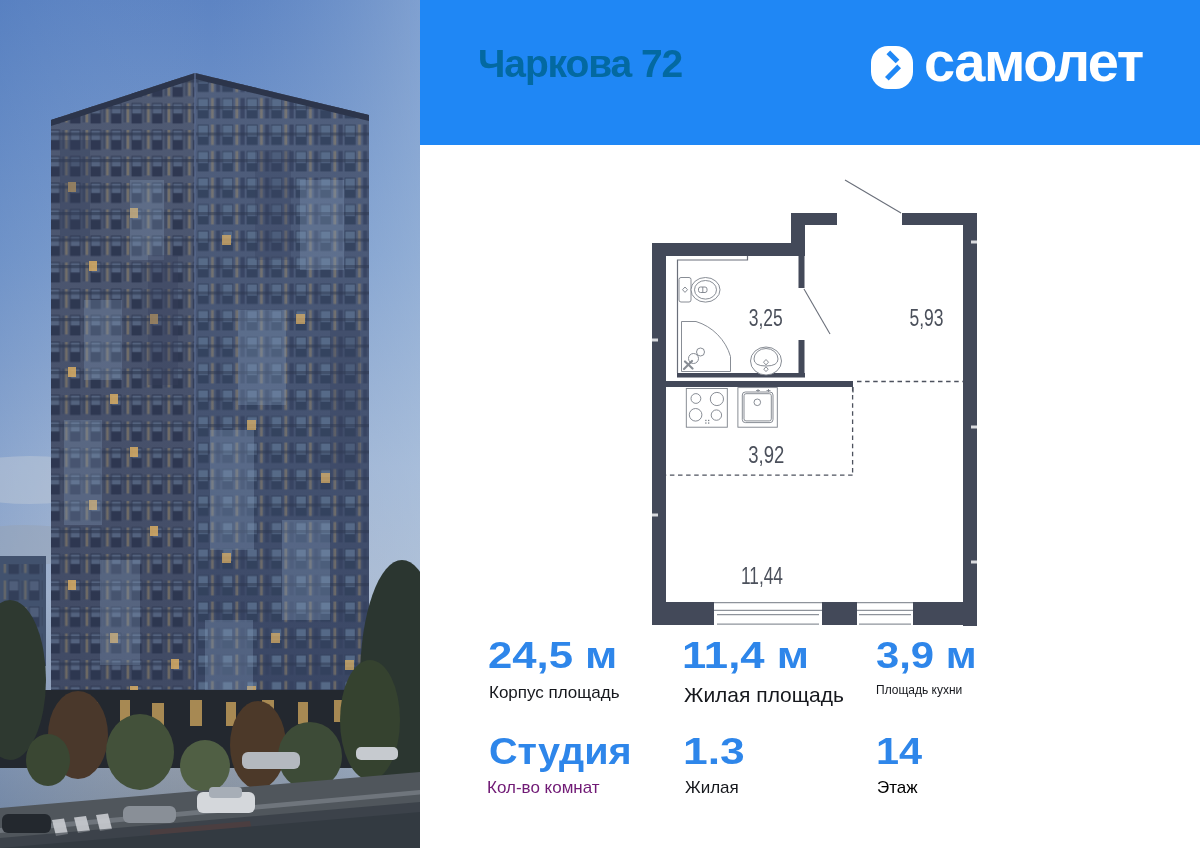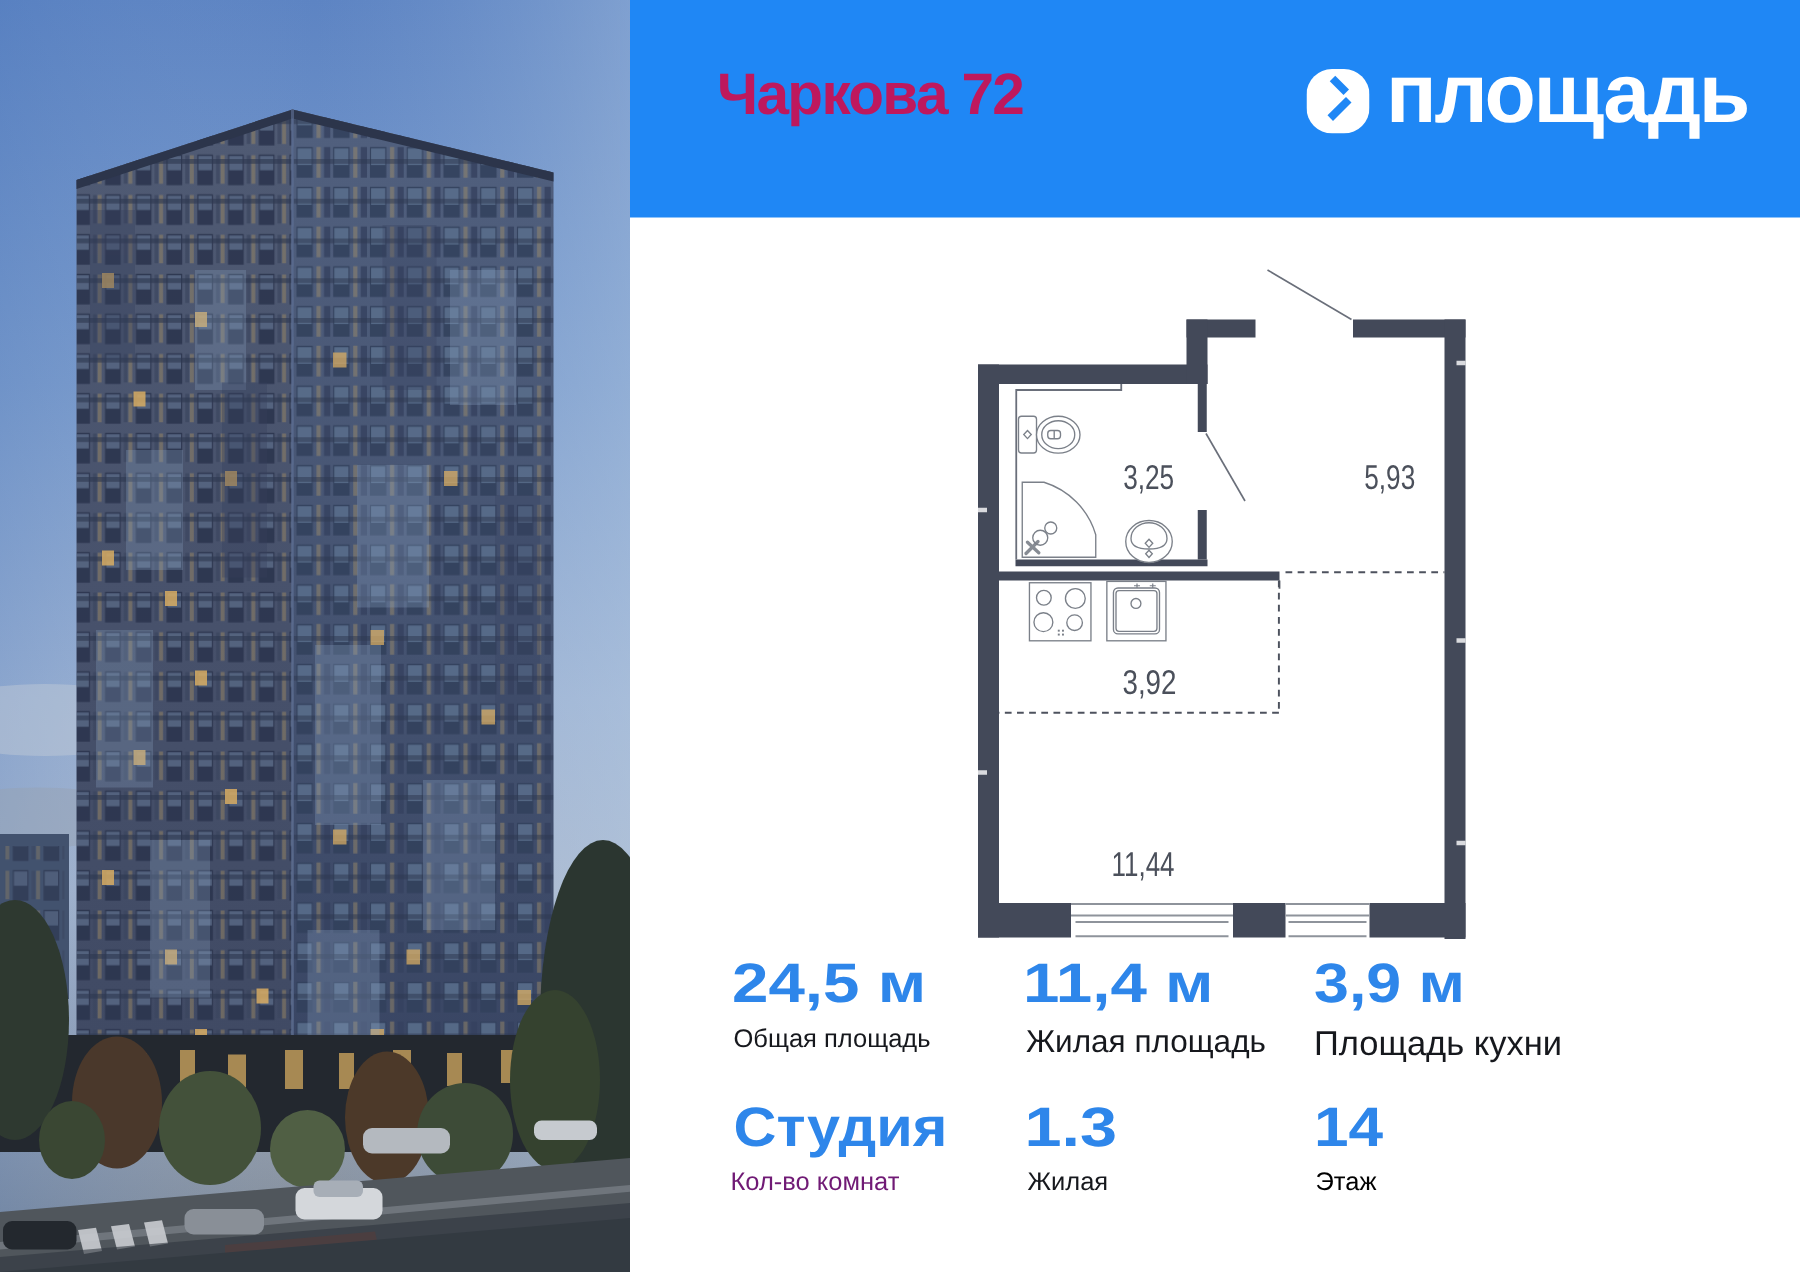--- a/index.html
+++ b/index.html
@@ -190,31 +190,31 @@
   </g>
 
   <polygon points="0,848 420,812 420,848 0,848" fill="#3a4148"></polygon>
   <polygon points="0,838 420,802 420,848 0,848" fill="#2f363d" opacity="0.6"></polygon>
 </svg>
 
 <div class="abs" style="left:420px;top:0;width:780px;height:848px;background:#fff"></div>
 
 <div class="abs" style="left:420px;top:0;width:780px;height:145px;background:#1f87f5"></div>
 
-<div class="abs" style="left:478px;top:44px;color:#be185d;font-size:39px;font-weight:700;letter-spacing:-1.1px;line-height:1">Чаркова 72</div>
+<div class="abs" style="left:478px;top:44px;color:#0369a1;font-size:39px;font-weight:700;letter-spacing:-1.1px;line-height:1">Чаркова 72</div>
 
 <svg class="abs" style="left:871px;top:46px" width="42" height="43" viewBox="0 0 42 43">
   <rect x="0" y="0" width="42" height="43" rx="17" fill="#ffffff"></rect>
   <g fill="#1f87f5">
     <rect x="12.8" y="7.2" width="13" height="5.2" transform="rotate(45 19.3 13.5)"></rect>
     <rect x="13.3" y="24" width="17.4" height="5.2" transform="rotate(-45 22 26.6)"></rect>
   </g>
 </svg>
 
-<div class="abs" style="left:924px;top:34px;color:#fff;font-size:56px;font-weight:700;letter-spacing:-1.5px;line-height:1">площадь</div>
+<div class="abs" style="left:924px;top:34px;color:#fff;font-size:56px;font-weight:700;letter-spacing:-1.5px;line-height:1">самолет</div>
 
 <svg class="abs" style="left:640px;top:165px" width="360" height="475" viewBox="640 165 360 475">
   <g fill="#434959">
 
     <rect x="652" y="243" width="14" height="382"></rect>
 
     <rect x="652" y="243" width="153" height="13"></rect>
 
     <rect x="791" y="213" width="46" height="12"></rect>
 
@@ -332,29 +332,29 @@
     <text x="926.5" y="326" text-anchor="middle" textLength="34" lengthAdjust="spacingAndGlyphs">5,93</text>
 
     <text x="766.3" y="462.5" text-anchor="middle" textLength="36" lengthAdjust="spacingAndGlyphs">3,92</text>
 
     <text x="762" y="584" text-anchor="middle" textLength="42" lengthAdjust="spacingAndGlyphs">11,44</text>
   </g>
 </svg>
 
 <div class="abs" style="left:488px;top:637px;color:#2e86ea;font-size:37px;font-weight:700;line-height:1;transform:scaleX(1.18);transform-origin:0 0">24,5 м</div>
 
-<div class="abs" style="left:489px;top:684px;color:#16181d;font-size:17px;line-height:1">Общая площадь</div>
+<div class="abs" style="left:489px;top:684px;color:#16181d;font-size:17px;line-height:1">Корпус площадь</div>
 
 <div class="abs" style="left:682px;top:637px;color:#2e86ea;font-size:37px;font-weight:700;line-height:1;transform:scaleX(1.18);transform-origin:0 0">11,4 м</div>
 
 <div class="abs" style="left:684px;top:684px;color:#16181d;font-size:21px;line-height:1">Жилая площадь</div>
 
 <div class="abs" style="left:876px;top:637px;color:#2e86ea;font-size:37px;font-weight:700;line-height:1;transform:scaleX(1.13);transform-origin:0 0">3,9 м</div>
 
-<div class="abs" style="left:876px;top:684px;color:#16181d;font-size:23px;line-height:1">Площадь кухни</div>
+<div class="abs" style="left:876px;top:684px;color:#16181d;font-size:12px;line-height:1">Площадь кухни</div>
 
 <div class="abs" style="left:489px;top:733px;color:#2e86ea;font-size:37px;font-weight:700;line-height:1;transform:scaleX(1.07);transform-origin:0 0">Студия</div>
 
 <div class="abs" style="left:487px;top:779px;color:#701a75;font-size:17px;line-height:1">Кол-во комнат</div>
 
 <div class="abs" style="left:683px;top:733px;color:#2e86ea;font-size:37px;font-weight:700;line-height:1;transform:scaleX(1.20);transform-origin:0 0">1.3</div>
 <div class="abs" style="left:685px;top:779px;color:#16181d;font-size:17px;line-height:1">Жилая</div>
 
 <div class="abs" style="left:876px;top:733px;color:#2e86ea;font-size:37px;font-weight:700;line-height:1;transform:scaleX(1.12);transform-origin:0 0">14</div>
 <div class="abs" style="left:877px;top:779px;color:#000000;font-size:17px;line-height:1">Этаж</div>

